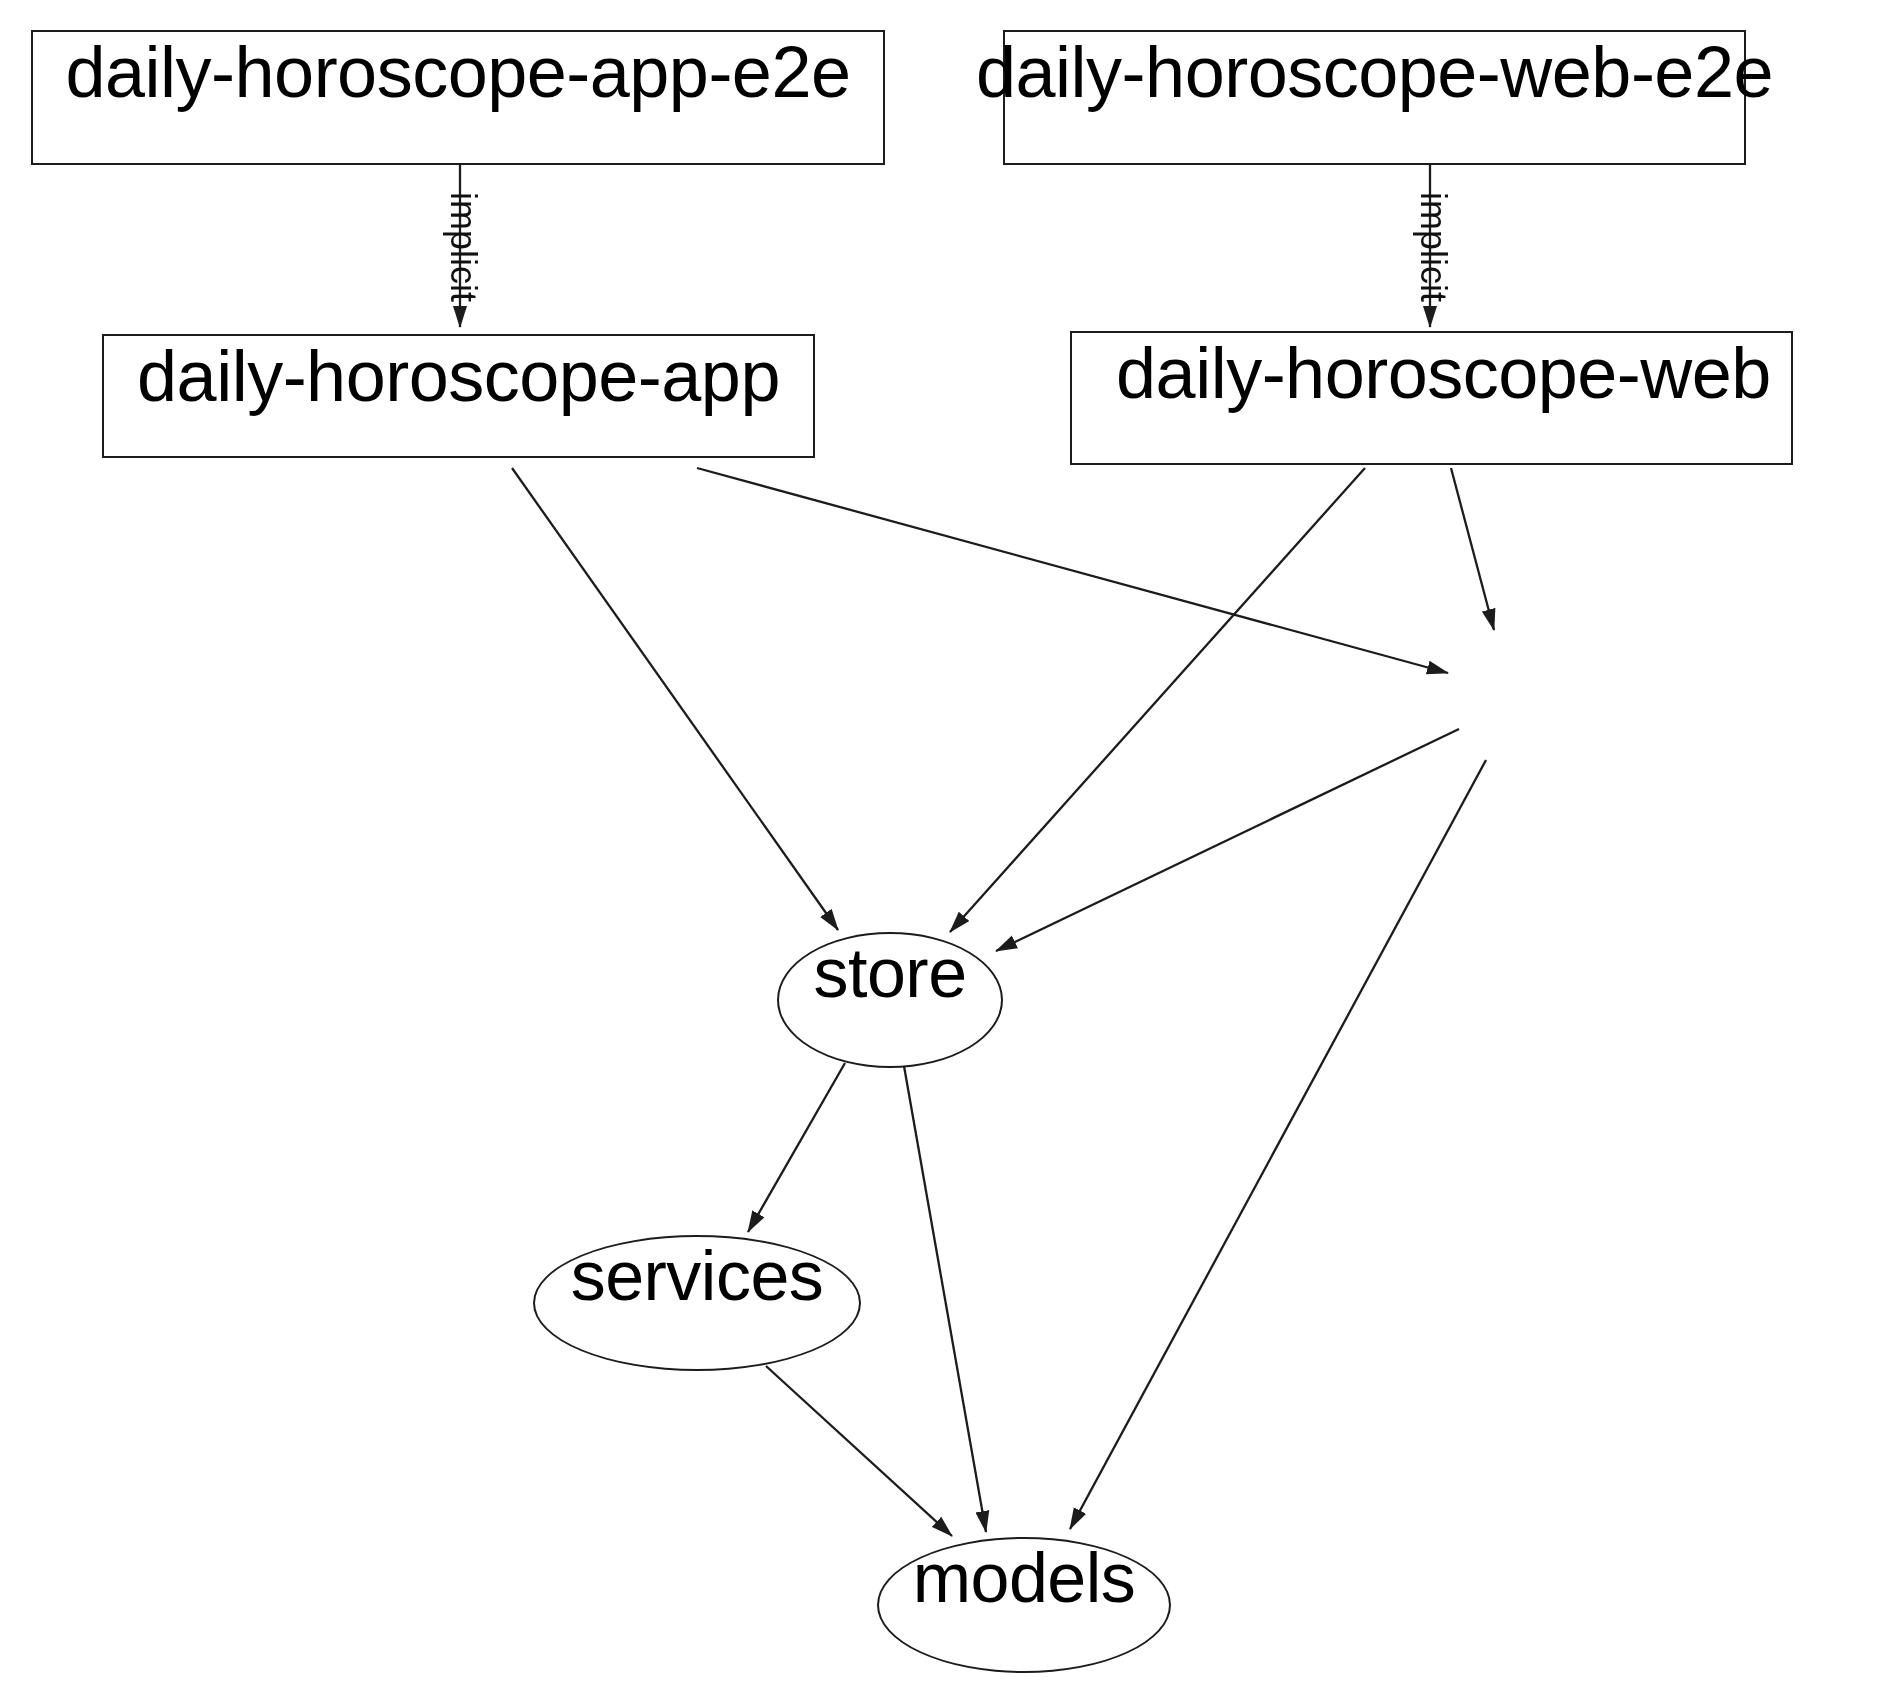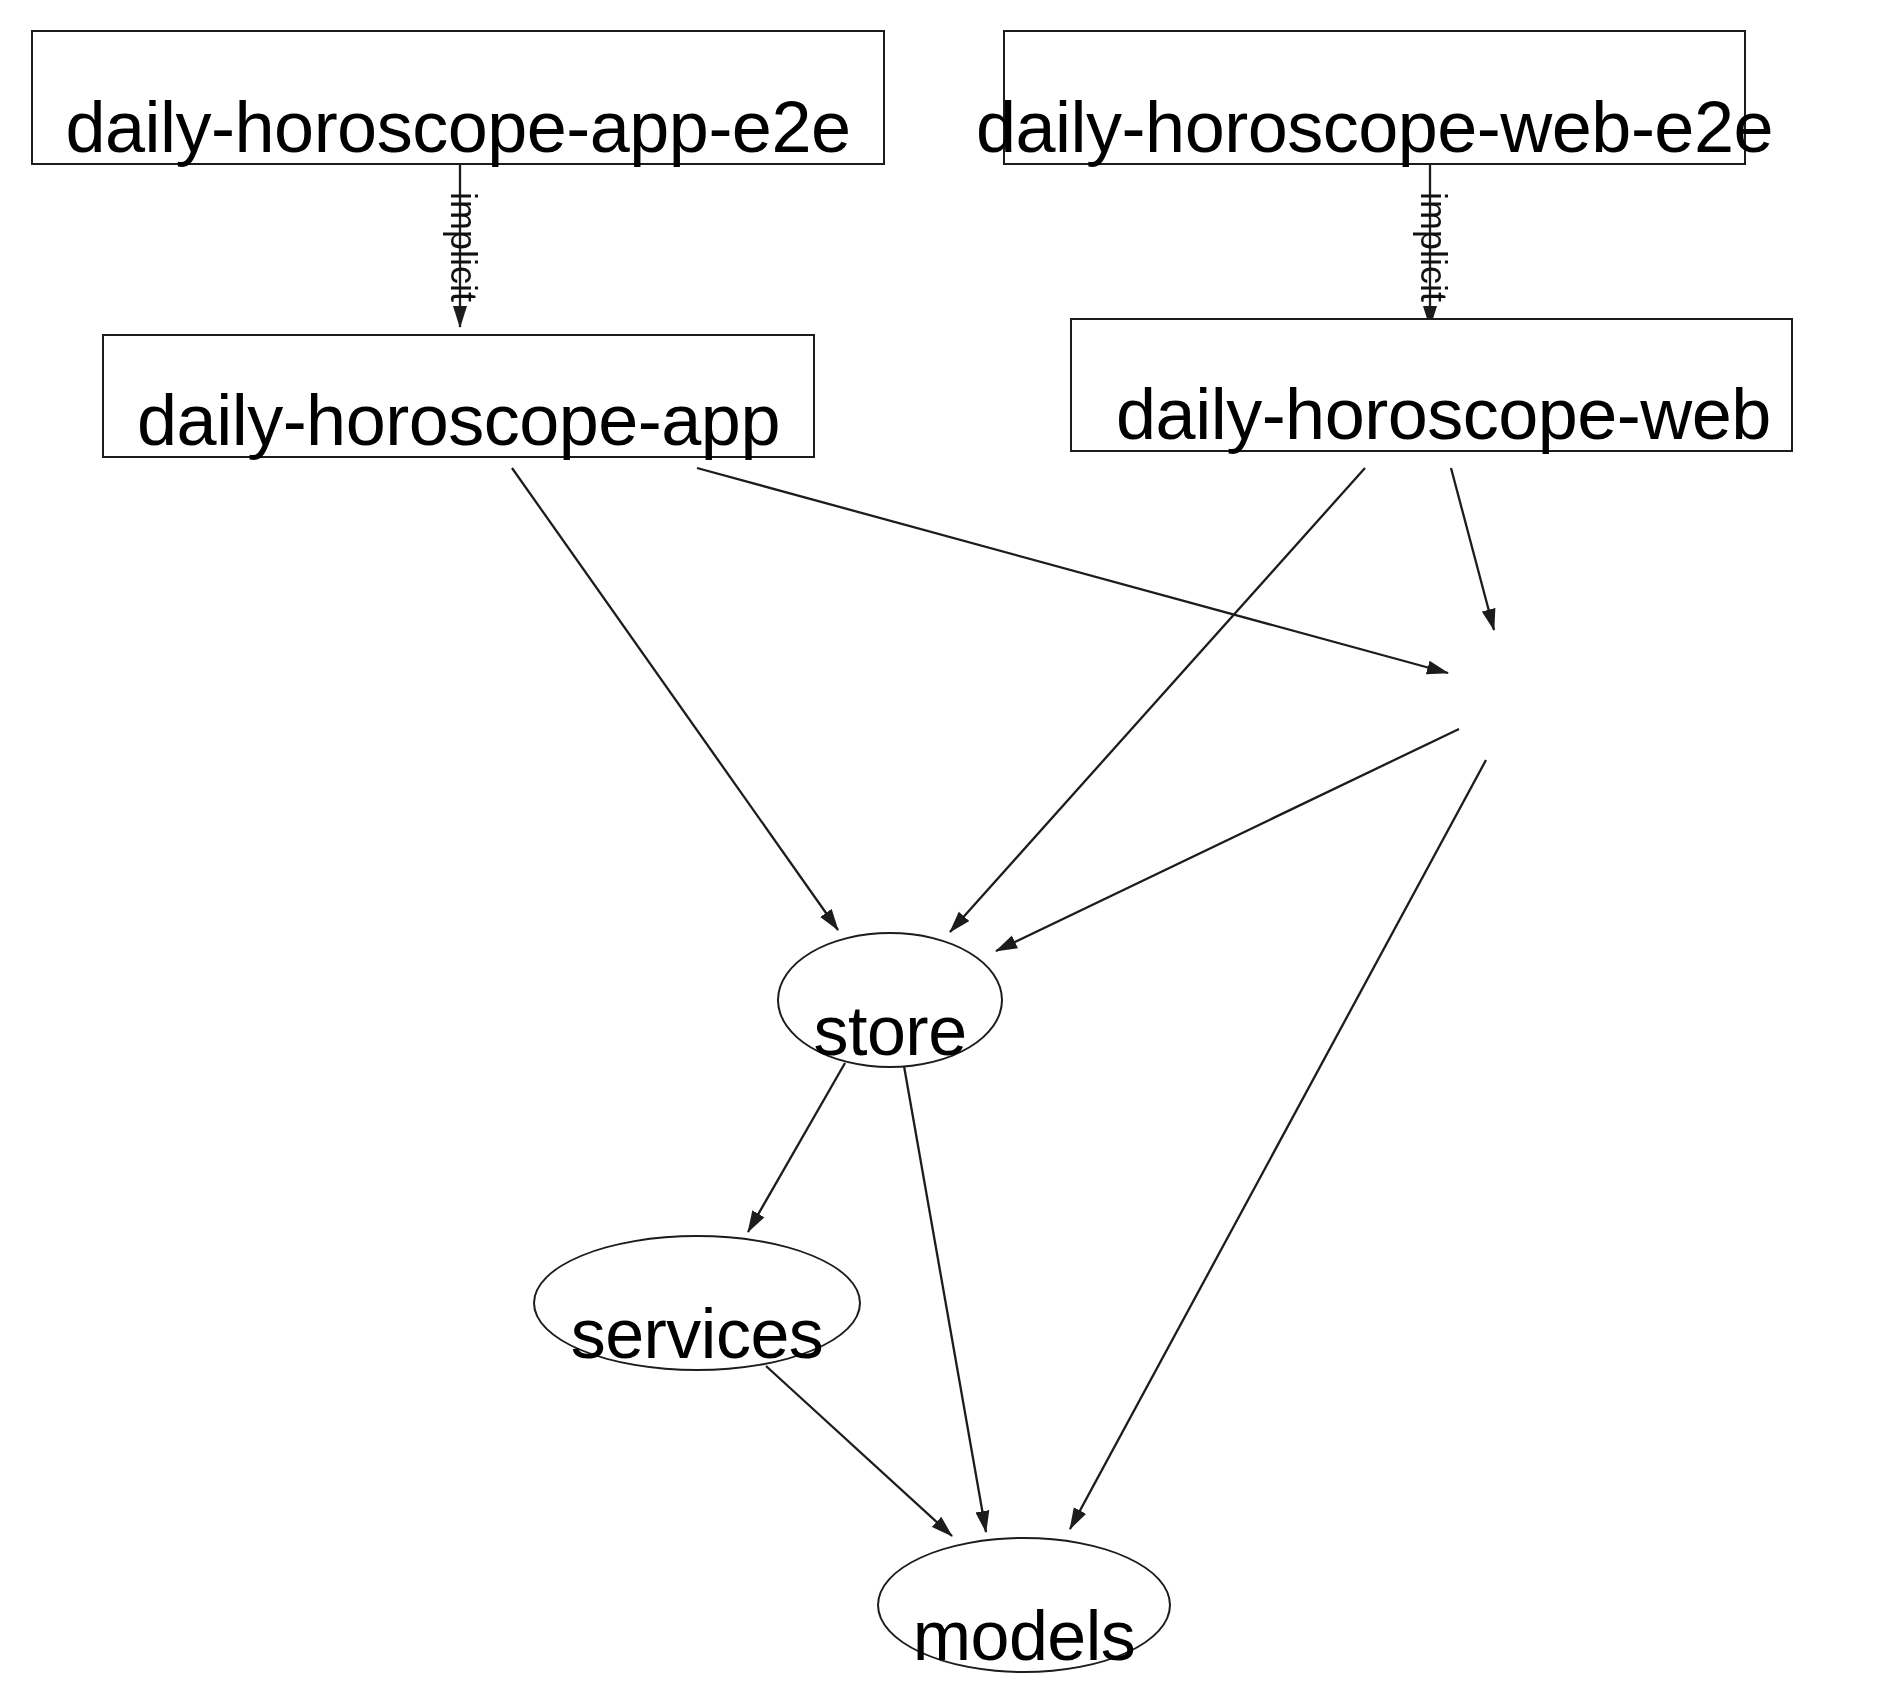--- a/index.html
+++ b/index.html
@@ -27,21 +27,21 @@
     width: 1886px;
     height: 1694px;
     display: block;
   }
   .node {
     position: absolute;
     box-sizing: border-box;
     background: #ffffff;
     border: 2.4px solid #1c1c1c;
     display: flex;
-    align-items: flex-end;
+    align-items: flex-start;
     justify-content: center;
     cursor: pointer;
   }
   .node.rect {
     border-radius: 0;
   }
   .node.ellipse {
     border-radius: 50%;
   }
   .node .label {
@@ -62,21 +62,21 @@
     color: #111111;
     white-space: nowrap;
     transform: translate(-50%, -50%) rotate(90deg);
     transform-origin: center center;
     letter-spacing: 0px;
   }
   
   #node-app-e2e   { left: 31px;   top: 30px;   width: 854px; height: 135px; }
   #node-web-e2e   { left: 1003px; top: 30px;   width: 743px; height: 135px; }
   #node-app       { left: 102px;  top: 334px;  width: 713px; height: 124px; }
-  #node-web       { left: 1070px; top: 318px;  width: 723px; height: 134px; padding-left: 24px; }
+  #node-web       { left: 1070px; top: 331px;  width: 723px; height: 134px; padding-left: 24px; }
   #node-ui        { left: 1453px; top: 632px;  width: 128px; height: 136px; }
   #node-store     { left: 777px;  top: 932px;  width: 226px; height: 136px; }
   #node-services  { left: 533px;  top: 1235px; width: 328px; height: 136px; }
   #node-models    { left: 877px;  top: 1537px; width: 294px; height: 136px; }
   #edge-label-app { left: 463px;  top: 247px; }
   #edge-label-web { left: 1433px; top: 247px; }
 </style>
 </head>
 <body>
 

